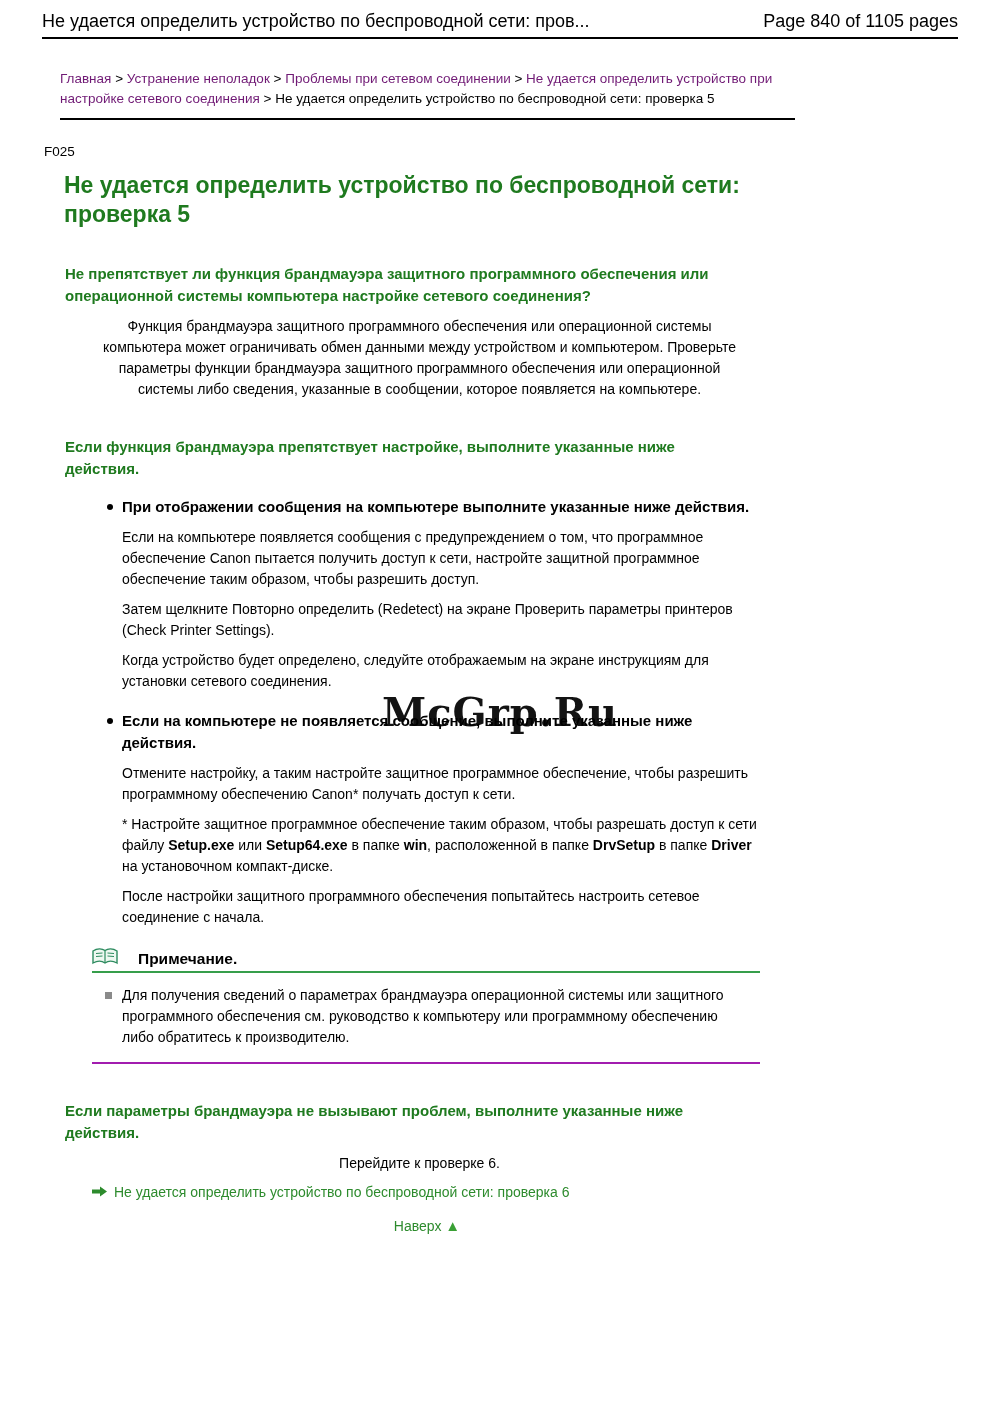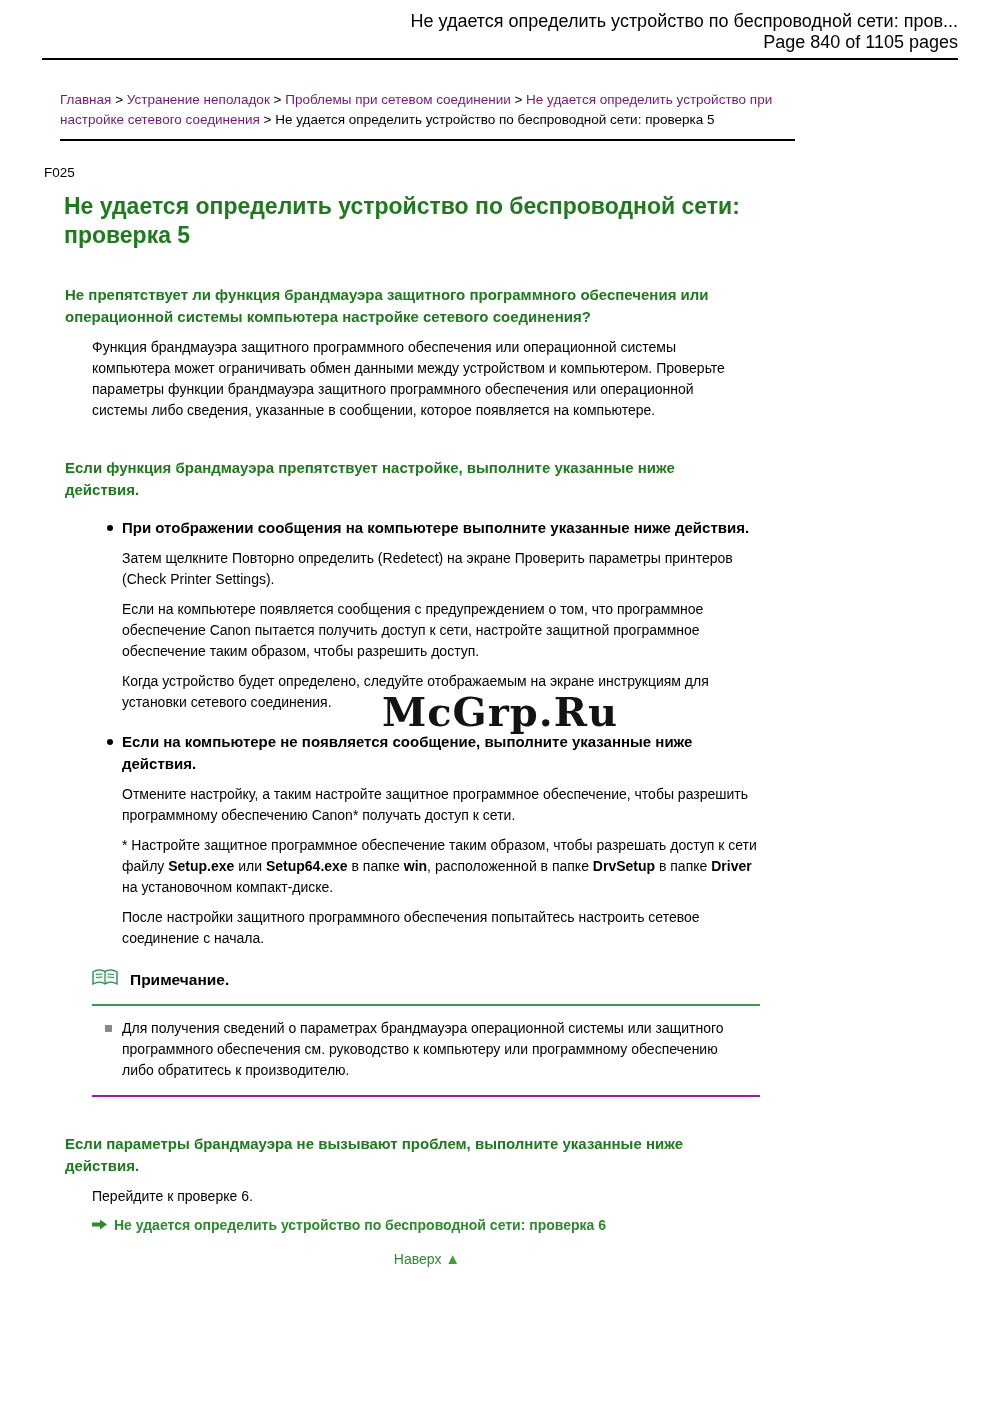--- a/index.html
+++ b/index.html
@@ -5,63 +5,63 @@
   * { margin:0; padding:0; box-sizing:border-box; }
   html,body { background:#ffffff; }
   body {
     width:1000px; height:1415px; position:relative; overflow:hidden;
     font-family:"Liberation Sans", sans-serif; color:#000;
   }
   a { text-decoration:none; cursor:pointer; }
 
   
   .header { display:flex; justify-content:space-between; align-items:flex-end;
-            padding:11px 42px 5px 42px; font-size:18px;flex-direction:column; }
+            padding:11px 42px 5px 42px; font-size:18px; }
   .header-rule { border-top:2px solid #000; margin:0 42px; }
 
   
   .breadcrumb { margin:30px 0 0 60px; width:735px; font-size:13.5px; line-height:20px; }
   .breadcrumb a { color:#701a75; }
   .breadcrumb .sep { color:#000; }
   .breadcrumb .crumb-current { color:#000; }
   .breadcrumb-rule { border-top:2px solid #000; width:735px; margin:9px 0 0 60px; }
 
   .doc-code { margin:24px 0 0 44px; font-size:13.5px; }
 
   .page-title { margin:12px 0 0 64px; width:700px; font-size:23px; line-height:29px;
                 font-weight:bold; color:#1f7a1f; }
 
   .green-heading { font-size:15px; line-height:22px; font-weight:bold; color:#1f7a1f; }
   .q-heading { margin:34px 0 0 65px; width:670px; }
   .h2a { margin:36px 0 0 65px; width:655px; }
   .h2b { margin:36px 0 0 65px; width:655px; }
 
   .body { font-size:14px; line-height:21px; }
-  .indent1 { margin:9px 0 0 92px; width:655px; }
+  .indent1 { margin:9px 0 0 92px; width:655px;text-align:center; }
 
   
   .bullets { margin:16px 0 0 105px; width:665px; list-style:none; }
   .bullets li { position:relative; padding-left:17px; }
   .bullets li + li { margin-top:18px; }
   .bullets li::before { content:""; position:absolute; left:2px; top:8px;
                         width:6px; height:6px; border-radius:50%; background:#000; }
   .bullet-title { font-size:15px; line-height:22px; font-weight:bold; }
   .bullets li p { margin-top:9px; width:640px; }
 
   
   .note { margin:20px 0 0 92px; width:668px; }
-  .note-header { display:flex; align-items:center; gap:12px; padding-bottom:13px;
+  .note-header { display:flex; align-items:center; gap:20px; padding-bottom:1px;
                  border-bottom:2px solid #369e4b; }
   .note-title { font-size:15.5px; font-weight:bold; }
   .note-body { position:relative; padding:12px 0 14px 30px; border-bottom:2px solid #a21caf; }
   .note-square { position:absolute; left:13px; top:19px; width:7px; height:7px; background:#8a8a8a; }
   .note-text { width:615px; }
 
   
-  .ref-link-row { margin:9px 0 8px 92px;font-weight:bold; }
+  .ref-link-row { margin:9px 0 8px 92px; }
   .ref-link { display:inline-flex; align-items:center; gap:7px; color:#2d8b2d; font-size:14px; }
   .arrow-icon { display:inline-flex; }
   .top-row { margin:16px 0 0 92px; width:670px; text-align:center; }
   .top-link { color:#2d8b2d; font-size:14px; }
   .up-triangle { color:#3aa035; font-size:15px; }
 
   
   .watermark { position:absolute; top:688px; left:50%; transform:translateX(-50%);
                font-family:"DejaVu Serif", serif; font-weight:bold; font-size:40px;
                color:#000000; opacity:0.92; letter-spacing:1px; z-index:5; pointer-events:none; }
@@ -85,22 +85,22 @@
   <h1 class="page-title">Не удается определить устройство по беспроводной сети: проверка 5</h1>
 
   <h2 class="green-heading q-heading">Не препятствует ли функция брандмауэра защитного программного обеспечения или операционной системы компьютера настройке сетевого соединения?</h2>
   <p class="body indent1">Функция брандмауэра защитного программного обеспечения или операционной системы компьютера может ограничивать обмен данными между устройством и компьютером. Проверьте параметры функции брандмауэра защитного программного обеспечения или операционной системы либо сведения, указанные в сообщении, которое появляется на компьютере.</p>
 
   <h2 class="green-heading h2a">Если функция брандмауэра препятствует настройке, выполните указанные ниже действия.</h2>
 
   <ul class="bullets">
     <li>
       <div class="bullet-title">При отображении сообщения на компьютере выполните указанные ниже действия.</div>
+      <p class="body">Если на компьютере появляется сообщения с предупреждением о том, что программное обеспечение Canon пытается получить доступ к сети, настройте защитной программное обеспечение таким образом, чтобы разрешить доступ.</p>
       <p class="body">Затем щелкните Повторно определить (Redetect) на экране Проверить параметры принтеров (Check Printer Settings).</p>
-      <p class="body">Если на компьютере появляется сообщения с предупреждением о том, что программное обеспечение Canon пытается получить доступ к сети, настройте защитной программное обеспечение таким образом, чтобы разрешить доступ.</p>
       <p class="body">Когда устройство будет определено, следуйте отображаемым на экране инструкциям для установки сетевого соединения.</p>
     </li>
     <li>
       <div class="bullet-title">Если на компьютере не появляется сообщение, выполните указанные ниже действия.</div>
       <p class="body">Отмените настройку, а таким настройте защитное программное обеспечение, чтобы разрешить программному обеспечению Canon* получать доступ к сети.</p>
       <p class="body"><span>* Настройте защитное программное обеспечение таким образом, чтобы разрешать доступ к сети файлу </span><b>Setup.exe</b><span> или </span><b>Setup64.exe</b><span> в папке </span><b>win</b><span>, расположенной в папке </span><b>DrvSetup</b><span> в папке </span><b>Driver</b><span> на установочном компакт-диске.</span></p>
       <p class="body">После настройки защитного программного обеспечения попытайтесь настроить сетевое соединение с начала.</p>
     </li>
   </ul>
 

